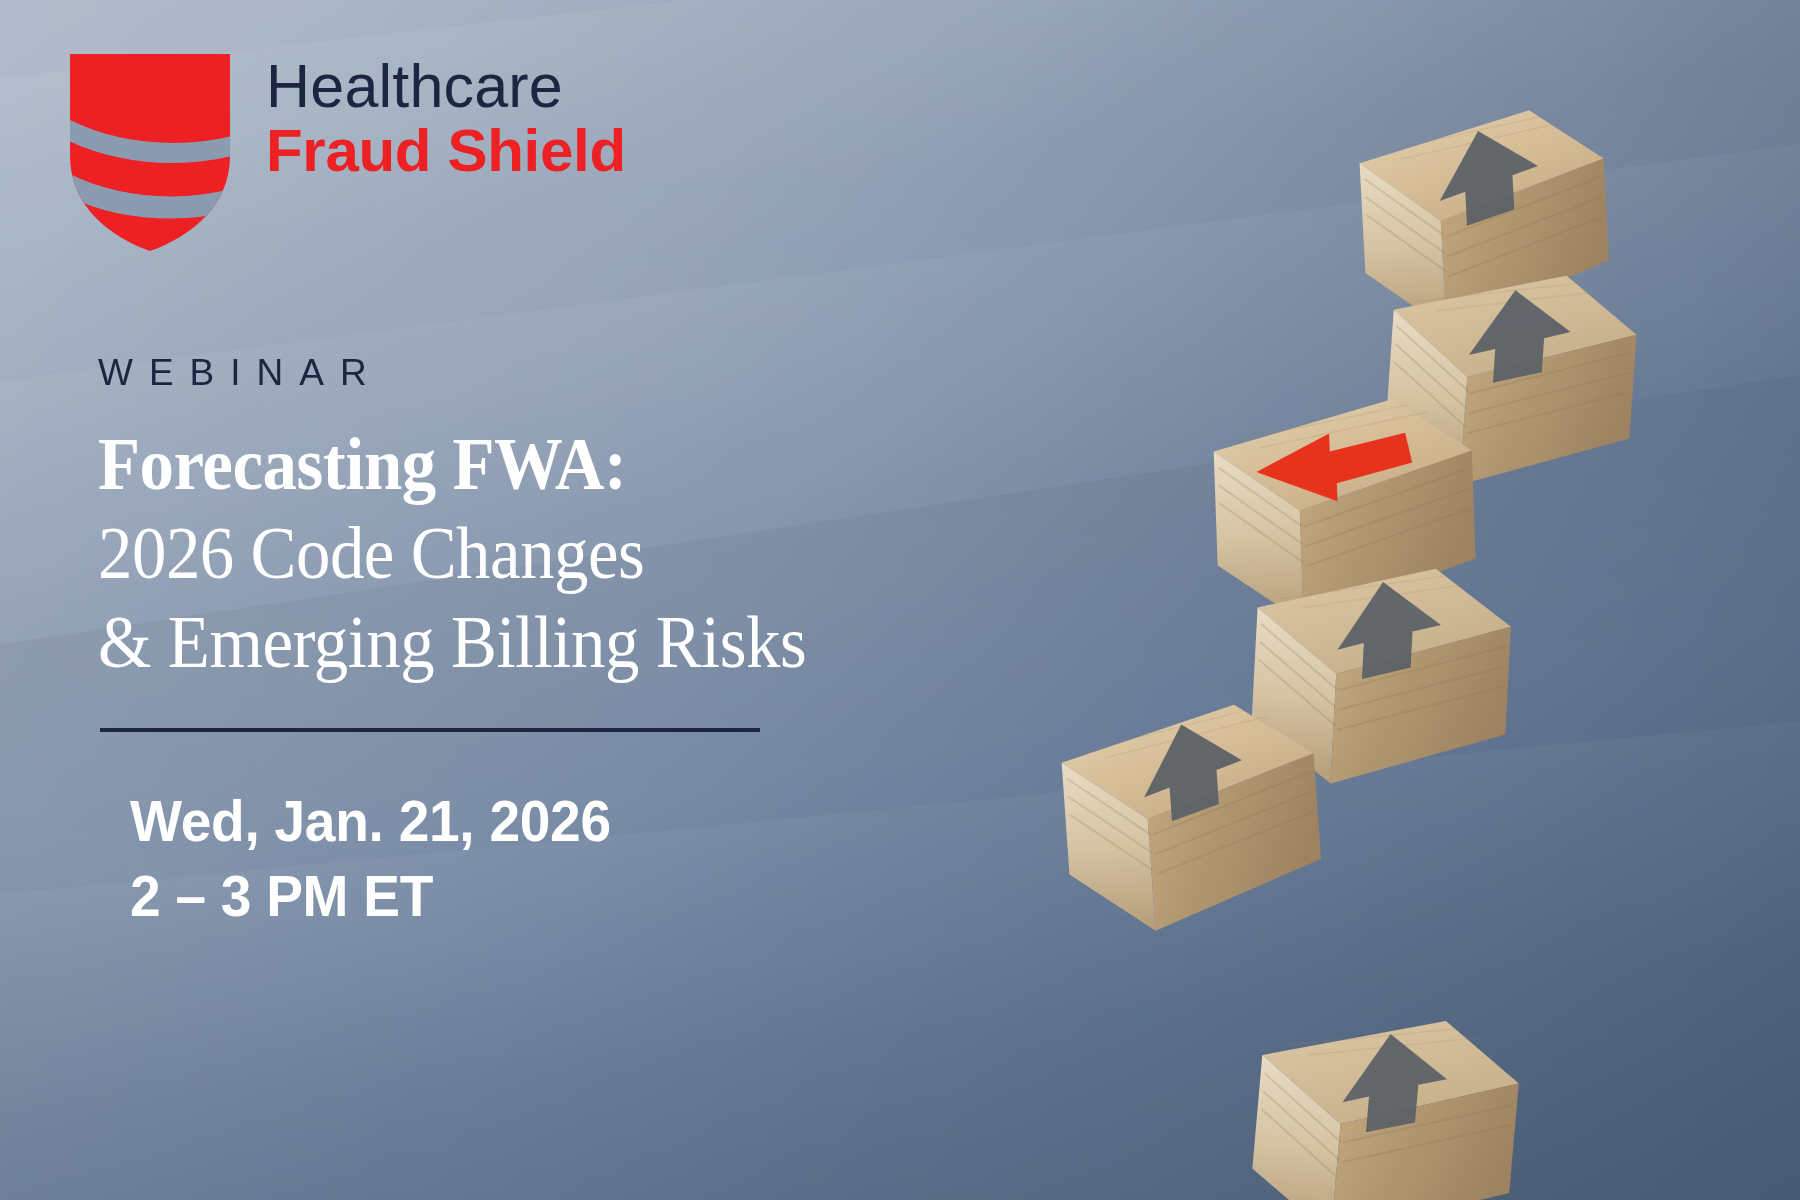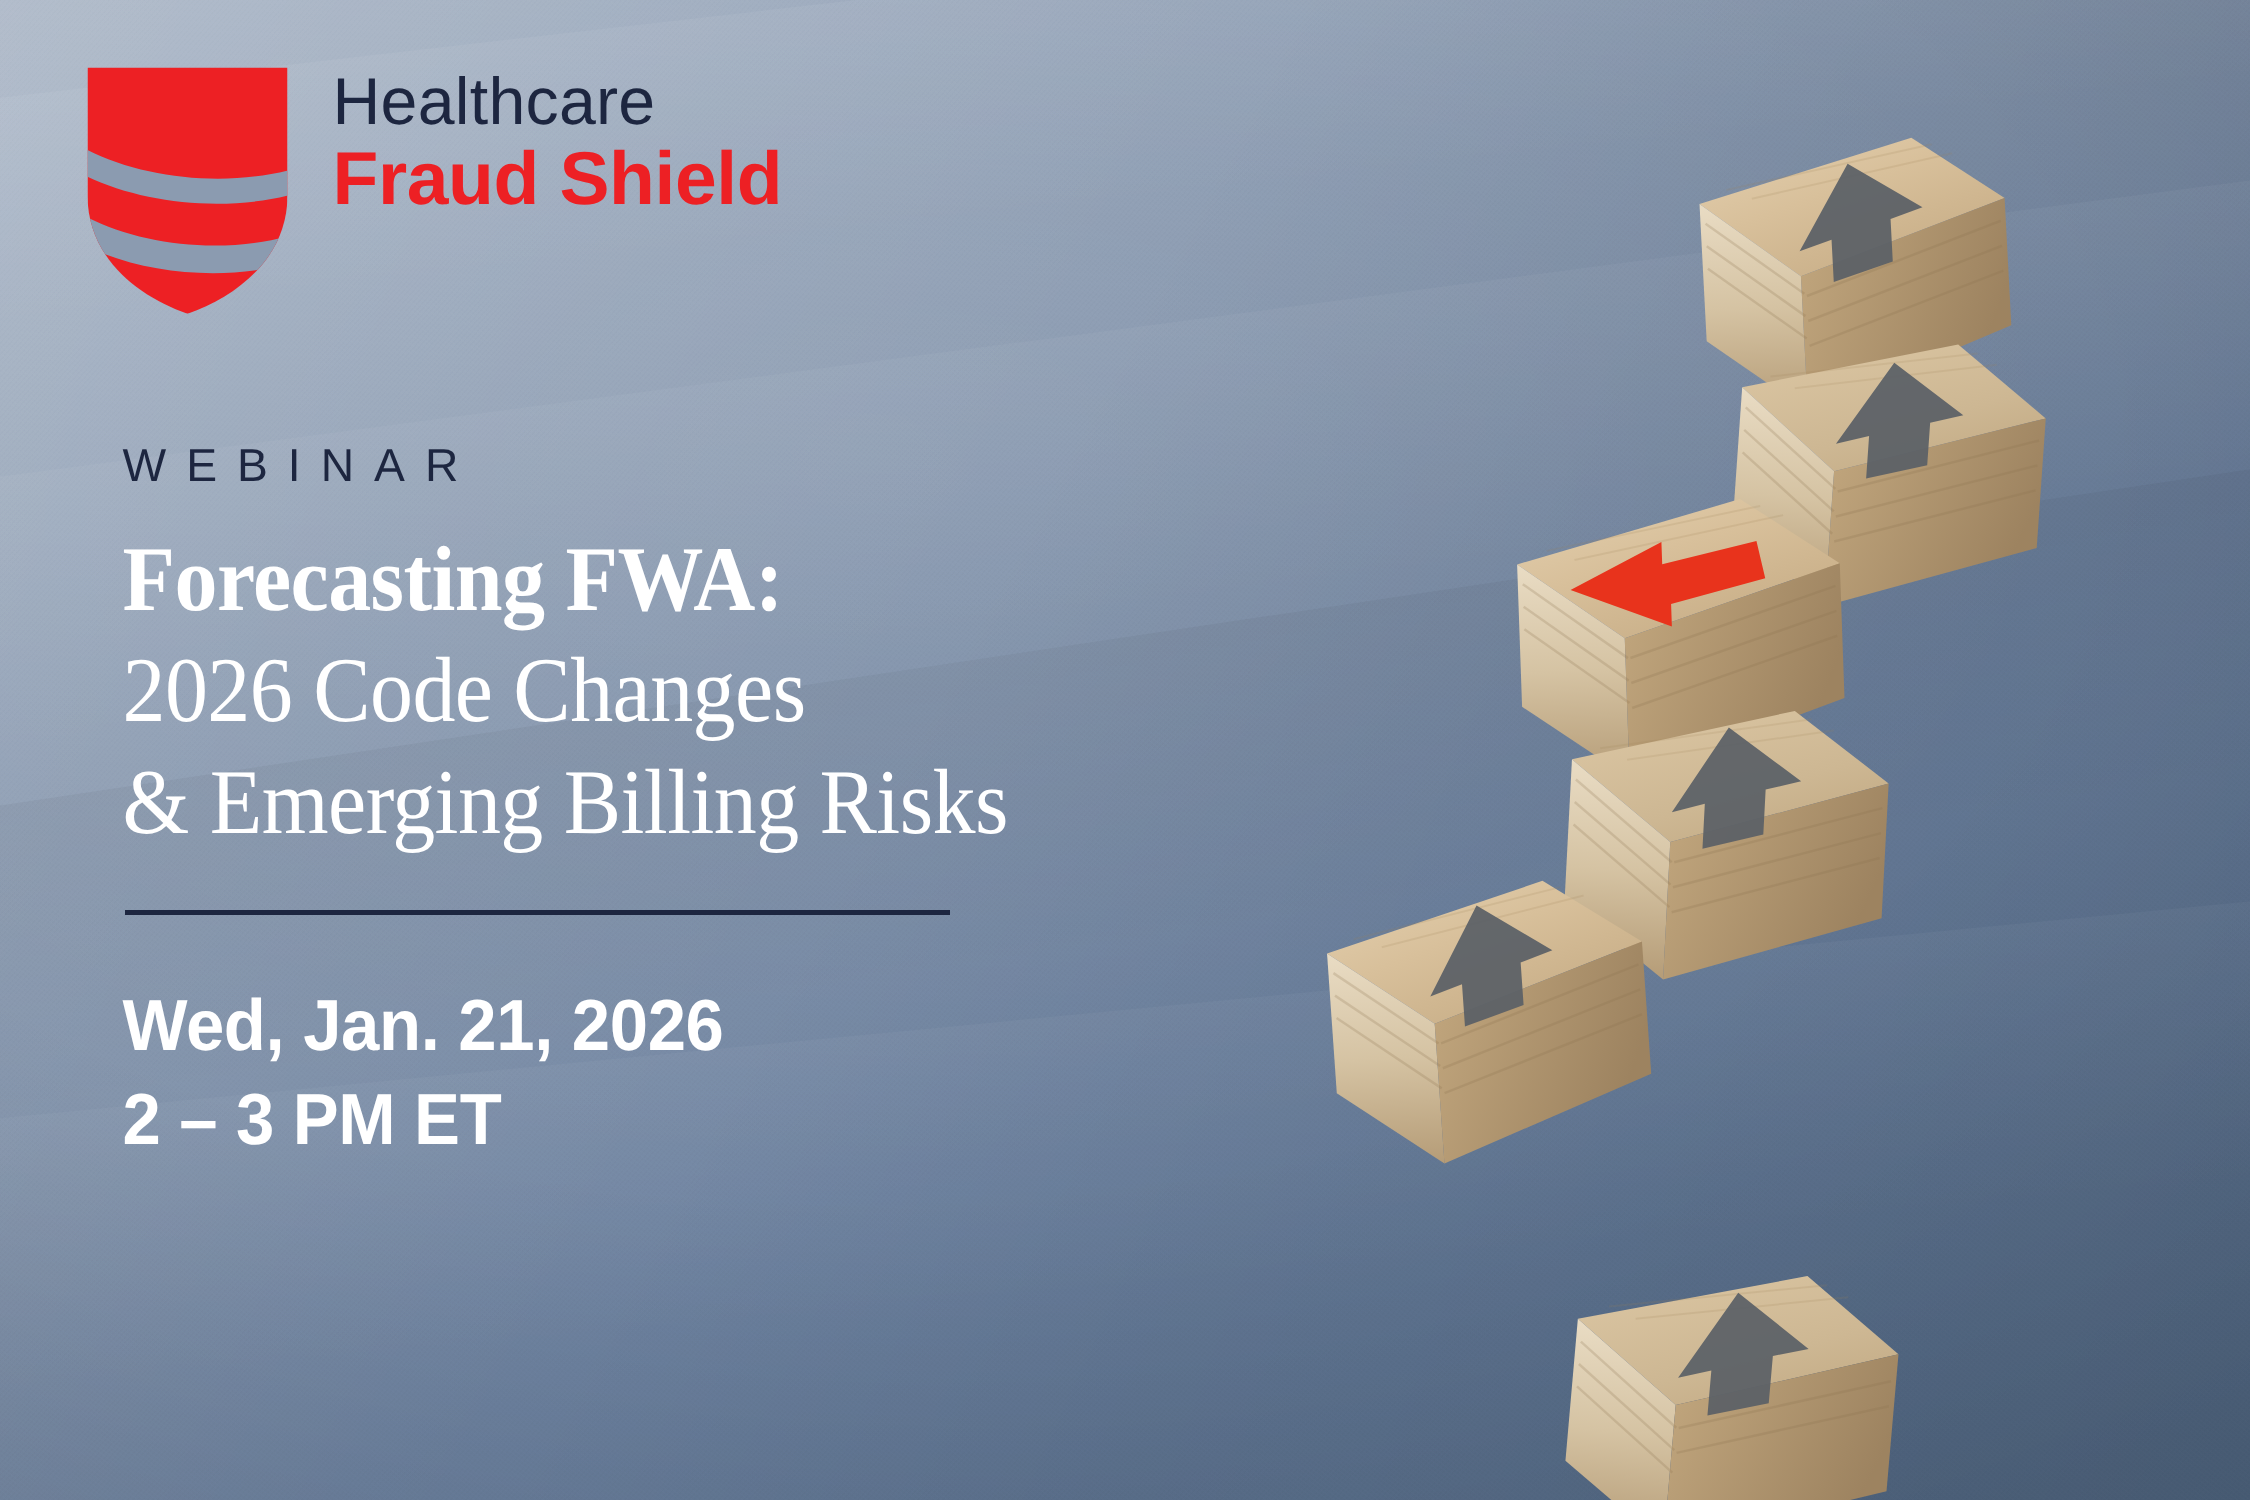--- a/index.html
+++ b/index.html
@@ -57,21 +57,21 @@
     background-image:
       repeating-linear-gradient(37deg, rgba(255,255,255,0.022) 0 1px, rgba(0,0,0,0) 1px 3px),
       repeating-linear-gradient(-49deg, rgba(0,0,0,0.022) 0 1px, rgba(255,255,255,0) 1px 3px);
   }
 
   
   #logo { position:absolute; left:66px; top:48px; width:760px; height:210px; }
   #shield-mark { position:absolute; left:0; top:0; width:168px; height:205px; }
   #logo-words { position:absolute; left:200px; top:8px; }
   .logo-line1 {
-    font-size:53px; line-height:0.99;
+    font-size:61px; line-height:0.99;
     font-weight:300; letter-spacing:0.2px;
     color:#1d2640; white-space:nowrap;
   }
   .logo-line2 {
     font-size:60px; line-height:1.03;
     font-weight:700; letter-spacing:-0.3px;
     color:#ED2024; white-space:nowrap;
     margin-top:4px;
   }
 
@@ -97,21 +97,21 @@
   }
   .title-line.strong { font-weight:700; }
   .title-line.light  { font-weight:400; }
 
   .rule {
     width:660px; height:4px;
     background:#1d2640;
     margin:42px 0 52px 2px;
   }
 
-  .when { color:#ffffff; }
+  .when { color:#ffffff;margin-left:32px; }
   .when-line {
     display:block;
     font-size:58px;
     line-height:1.28;
     font-weight:700;
     white-space:nowrap;
     letter-spacing:-0.3px;
     transform:scaleX(0.95);
     transform-origin:left center;
   }

